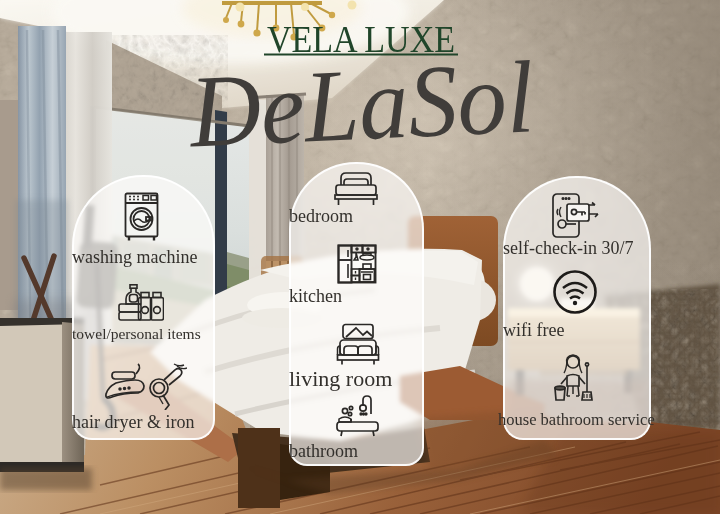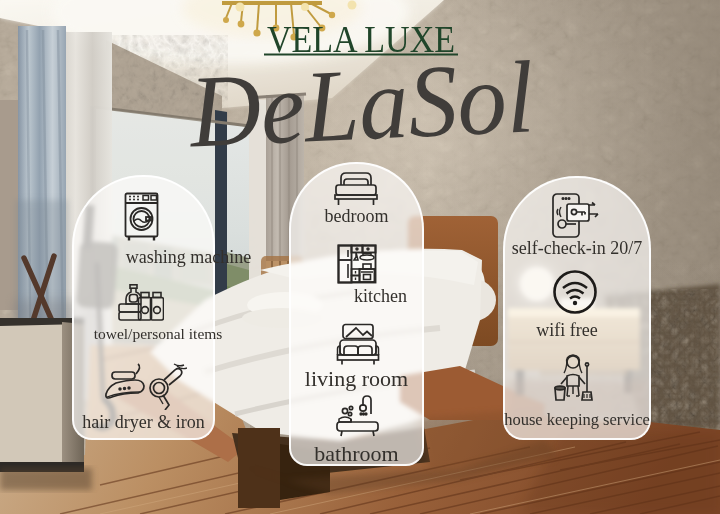--- a/index.html
+++ b/index.html
@@ -1,18 +1,18 @@
 <!DOCTYPE html>
 <html><head>
 <meta charset="utf-8">
 <style>
   html,body{margin:0;padding:0;}
   #stage{position:relative;width:720px;height:514px;overflow:hidden;background:#d946ef;font-family:"Liberation Serif",serif;}
   .panel{position:absolute;background:rgba(255,254,252,0.66);border:2px solid rgba(255,255,255,0.92);box-sizing:border-box;backdrop-filter:blur(2px);}
-  .lbl{position:absolute;text-align:center;color:#33302c;font-family:"Liberation Serif",serif;white-space:nowrap;}
+  .lbl{position:absolute;color:#33302c;font-family:"Liberation Serif",serif;white-space:nowrap;}
   .icon{position:absolute;}
 </style>
 </head>
 <body>
 <div id="stage">
 
 <svg id="bg" width="720" height="514" viewBox="0 0 720 514" style="position:absolute;left:0;top:0;">
 <defs>
   <filter id="tex" x="-5%" y="-5%" width="110%" height="110%">
     <feTurbulence type="turbulence" baseFrequency="0.055 0.065" numOctaves="3" seed="8"></feTurbulence>
@@ -307,21 +307,21 @@
   <rect x="27" y="3.5" width="5.5" height="4.5"></rect>
   </g>
   <circle cx="17.5" cy="27" r="11"></circle>
   <circle cx="17.5" cy="27" r="8"></circle>
   <path d="M10,29 Q14,25 17.5,29 Q21,32 25,28" stroke-width="1.5"></path>
   <rect x="22" y="25" width="5" height="3.5"></rect>
   <line x1="5" y1="44.5" x2="5" y2="48.5" stroke-width="2.4"></line>
   <line x1="30" y1="44.5" x2="30" y2="48.5" stroke-width="2.4"></line>
 </svg>
 
-<div class="lbl" style="left:72px;top:247px;width:161px;font-size:18px;margin-left:36px;">washing machine</div>
+<div class="lbl" style="left:72px;top:247px;width:161px;font-size:18px;">washing machine</div>
 
 <svg class="icon" style="left:118px;top:284px;" width="46" height="38" viewBox="0 0 46 38" fill="none" stroke="#2a2826" stroke-width="1.6">
   <rect x="12" y="0.8" width="7" height="3.4"></rect>
   <path d="M13,4.2 L13,8 Q8,10 8,15 L8,20 L23,20 L23,15 Q23,10 18,8 L18,4.2"></path>
   <rect x="11.5" y="10.5" width="8" height="7.5" rx="2.5"></rect>
   <rect x="1" y="20" width="22" height="8" rx="2"></rect>
   <rect x="1" y="28" width="22" height="8" rx="2"></rect>
   <rect x="23" y="8.5" width="8" height="5"></rect>
   <rect x="35" y="8.5" width="8" height="5"></rect>
   <rect x="20.5" y="13.5" width="13" height="22.5" rx="2"></rect>
@@ -380,21 +380,21 @@
   <rect x="26" y="20" width="8" height="5" stroke-width="1.6"></rect>
   <rect x="22.5" y="25" width="15" height="13"></rect>
   <line x1="24" y1="28" x2="36" y2="28" stroke-width="1.5"></line>
   <rect x="26.5" y="30.5" width="7" height="5" stroke-width="1.6"></rect>
   <rect x="14.5" y="25" width="8" height="6.5" stroke-width="1.6"></rect>
   <rect x="14.5" y="31.5" width="8" height="6.5" stroke-width="1.6"></rect>
   <line x1="18.5" y1="27" x2="18.5" y2="29.5" stroke-width="1.4"></line>
   <line x1="18.5" y1="33.5" x2="18.5" y2="36" stroke-width="1.4"></line>
 </svg>
 
-<div class="lbl" style="left:289px;top:286px;width:135px;font-size:18px;margin-left:24px;">kitchen</div>
+<div class="lbl" style="left:289px;top:286px;width:135px;font-size:18px;">kitchen</div>
 
 <svg class="icon" style="left:336px;top:323px;" width="44" height="42" viewBox="0 0 44 42" fill="none" stroke="#2a2826" stroke-width="1.7">
   <rect x="7" y="1.5" width="30" height="14" rx="2.5"></rect>
   <path d="M10,14 L20,5 L27,12 L31,8.5 L36,13"></path>
   <rect x="4" y="17" width="36" height="15" rx="3.5"></rect>
   <path d="M8,32 L8,26 Q8,23 11.5,23 L19,23 Q22,23 22,26 L22,32"></path>
   <path d="M22,32 L22,26 Q22,23 25,23 L32.5,23 Q36,23 36,26 L36,32"></path>
   <path d="M1.5,32 L1.5,26 Q1.5,23 4,23 L4,32" stroke-width="1.5"></path>
   <path d="M42.5,32 L42.5,26 Q42.5,23 40,23 L40,32" stroke-width="1.5"></path>
   <rect x="1.5" y="32" width="41" height="5"></rect>
@@ -412,38 +412,38 @@
       <circle cx="31" cy="20" r="0.8" fill="#2a2826"></circle>
   <circle cx="10" cy="17" r="2.6"></circle>
   <circle cx="16" cy="14" r="1.7"></circle>
   <circle cx="15" cy="20" r="1.7"></circle>
   <path d="M4,25 Q10,21 16,25 L16,28 L4,28 Z" stroke-width="1.5"></path>
   <rect x="2" y="28" width="41" height="9" rx="3"></rect>
   <line x1="16" y1="28" x2="16" y2="25"></line>
   <path d="M7,37 L6,42 M38,37 L39,42"></path>
 </svg>
 
-<div class="lbl" style="left:289px;top:441px;width:135px;font-size:22px;">bathroom</div>
+<div class="lbl" style="left:289px;top:441px;width:135px;font-size:18px;">bathroom</div>
 
 <svg class="icon" style="left:551px;top:192px;" width="48" height="47" viewBox="0 0 48 47" fill="none" stroke="#2a2826" stroke-width="1.7">
   <rect x="2" y="2" width="26" height="43" rx="4"></rect>
   <circle cx="12" cy="6.5" r="0.7" fill="#2a2826"></circle>
       <circle cx="15" cy="6.5" r="0.7" fill="#2a2826"></circle>
       <circle cx="18" cy="6.5" r="0.7" fill="#2a2826"></circle>
   <path d="M7,17 Q5,20 7,23" stroke-width="1.4"></path>
   <path d="M10,15 Q7,20 10,25" stroke-width="1.4"></path>
   <circle cx="11" cy="32" r="4"></circle>
   <line x1="15" y1="32" x2="25" y2="32"></line>
   <rect x="16" y="12" width="22" height="17" rx="2" fill="#f7f5f2" stroke-width="1.7"></rect>
   <circle cx="23" cy="20" r="2.6"></circle>
   <path d="M25.5,20 L34,20 M31,20 L31,23.5 M34,20 L34,22.5"></path>
   <path d="M38,13 L44,13 M44,13 L41,10.5 M38,22 L47,22 M47,22 L44,25"></path>
 </svg>
 
-<div class="lbl" style="left:503px;top:238px;width:148px;font-size:18px;">self-check-in 20/7</div>
+<div class="lbl" style="left:503px;top:238px;width:148px;font-size:18px;">self-check-in 30/7</div>
 
 <svg class="icon" style="left:553px;top:270px;" width="44" height="44" viewBox="0 0 44 44" fill="none" stroke="#1d1b19" stroke-width="2.6">
   <circle cx="22" cy="22" r="20.5"></circle>
   <path d="M10,18 Q22,8 34,18" stroke-width="2.4"></path>
   <path d="M13.5,23.5 Q22,16.5 30.5,23.5" stroke-width="2.4"></path>
   <path d="M17,28.5 Q22,24.5 27,28.5" stroke-width="2.4"></path>
   <circle cx="22" cy="33" r="2.2" fill="#1d1b19" stroke="none"></circle>
 </svg>
 
 <div class="lbl" style="left:503px;top:320px;width:128px;font-size:18px;">wifi free</div>
@@ -457,15 +457,15 @@
   <path d="M15,32 L14,42 M25,32 L26,42 M20,32 L20,40" stroke-width="1.5"></path>
   <path d="M14,42 L17,42 M23,42 L26,42"></path>
   <path d="M2,34 L12,34 L11,46 L3,46 Z"></path>
   <ellipse cx="7" cy="34" rx="5" ry="1.8"></ellipse>
   <path d="M34,12 L34,38" stroke-width="1.6"></path>
   <circle cx="34" cy="10.5" r="1.6"></circle>
   <path d="M30,38 L38,38 L39,46 L29,46 Z"></path>
   <path d="M31,40 L31,44 M34,40 L34,44 M37,40 L37,44" stroke-width="1.2"></path>
 </svg>
 
-<div class="lbl" style="left:498px;top:410px;width:158px;font-size:16.5px;">house keeping service</div>
+<div class="lbl" style="left:498px;top:410px;width:158px;font-size:16.5px;">house bathroom service</div>
 
 </div>
 
 </body></html>

